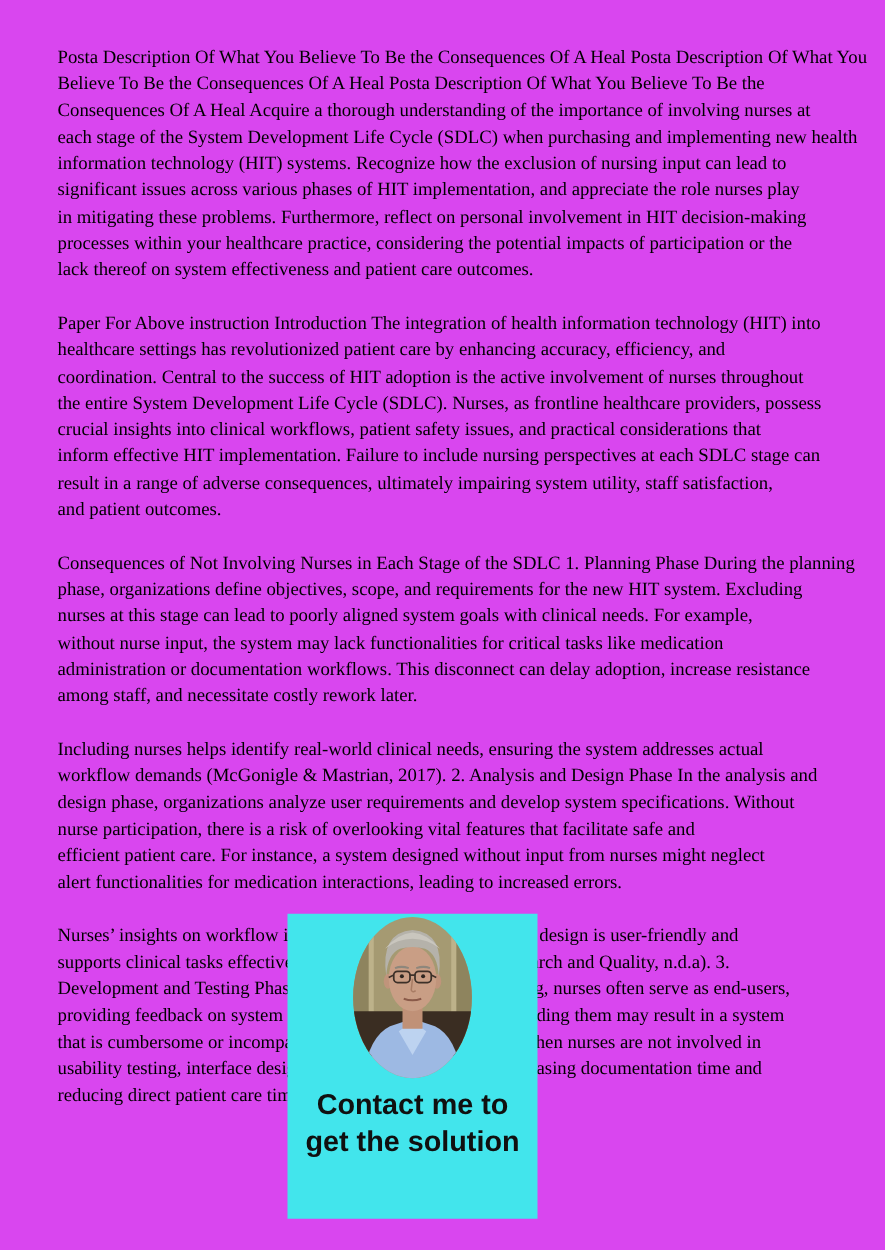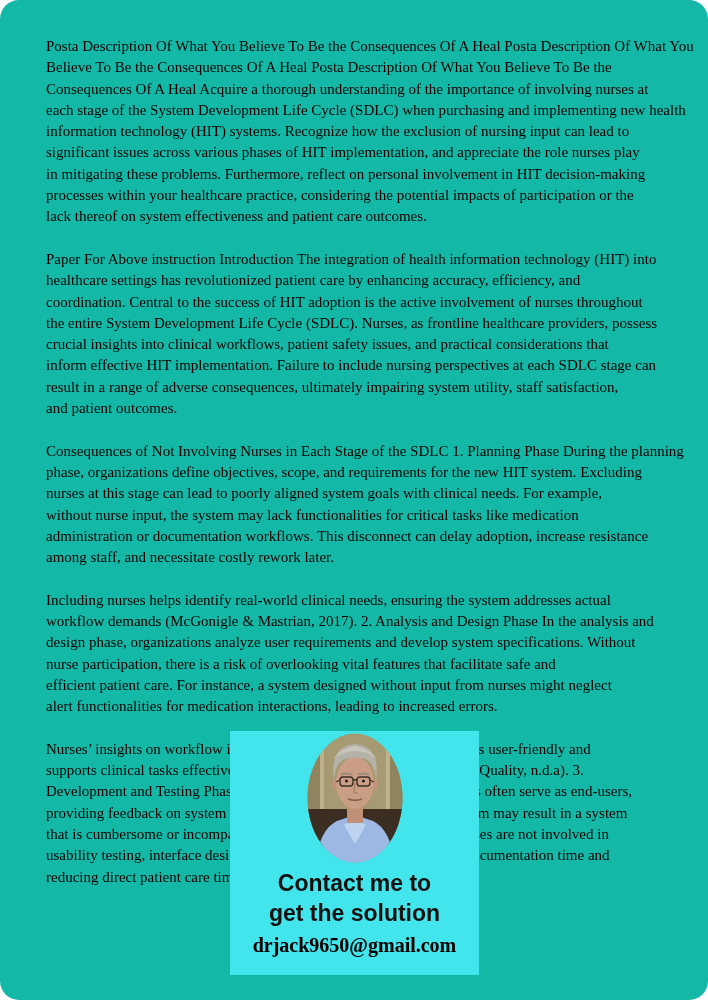--- a/index.html
+++ b/index.html
@@ -21,21 +21,21 @@
     line-height: 21.3px;
   }
   .doc p {
     margin: 0 0 21.3px 0;
     white-space: pre;
   }
   .card {
     position: absolute;
     left: 230px;
     top: 731px;
-    width: 249px;
+    width: 200px;
     height: 244px;
     background: #42e5ec;
     display: flex;
     flex-direction: column;
     align-items: center;
   }
   .portrait { margin-top: 2px; display: block; }
   .card-heading {
     font-family: "Liberation Sans", sans-serif;
     font-weight: bold;
@@ -52,21 +52,21 @@
     font-size: 20px;
     line-height: 28px;
     color: #000000;
     margin-top: 3px;
     white-space: pre;
   }
 </style>
 </head>
 <body>
 
-<div class="page" style="background: #14b8a6; color: rgb(0, 0, 0); border-radius: 19px;">
+<div class="page" style="background: #d946ef; color: rgb(0, 0, 0);">
 
   <div class="doc">
     <p>Posta Description Of What You Believe To Be the Consequences Of A Heal Posta Description Of What You
 Believe To Be the Consequences Of A Heal Posta Description Of What You Believe To Be the
 Consequences Of A Heal Acquire a thorough understanding of the importance of involving nurses at
 each stage of the System Development Life Cycle (SDLC) when purchasing and implementing new health
 information technology (HIT) systems. Recognize how the exclusion of nursing input can lead to
 significant issues across various phases of HIT implementation, and appreciate the role nurses play
 in mitigating these problems. Furthermore, reflect on personal involvement in HIT decision-making
 processes within your healthcare practice, considering the potential impacts of participation or the
@@ -132,17 +132,16 @@
         <path d="M51 41.5 Q57 39.5 62 41.5" stroke="#8e877c" stroke-width="1.6" fill="none"></path>
         <circle cx="39.5" cy="48" r="1.6" fill="#2e2620"></circle>
         <circle cx="56.5" cy="48" r="1.6" fill="#2e2620"></circle>
         <path d="M48 50 L47 59 Q48 61.5 50.5 59.5" stroke="#a87c64" stroke-width="1.2" fill="none"></path>
         <path d="M41 66 Q48 68.5 55 66" stroke="#8a5a49" stroke-width="1.5" fill="none"></path>
       </g>
     </svg>
 
     <div class="card-heading">Contact me to</div>
     <div class="card-heading" style="margin-top:0;text-align:right;">get the solution</div>
-    <div class="card-email">drjack9650@gmail.com</div>
 
   </div>
 
 </div>
 
 </body></html>

